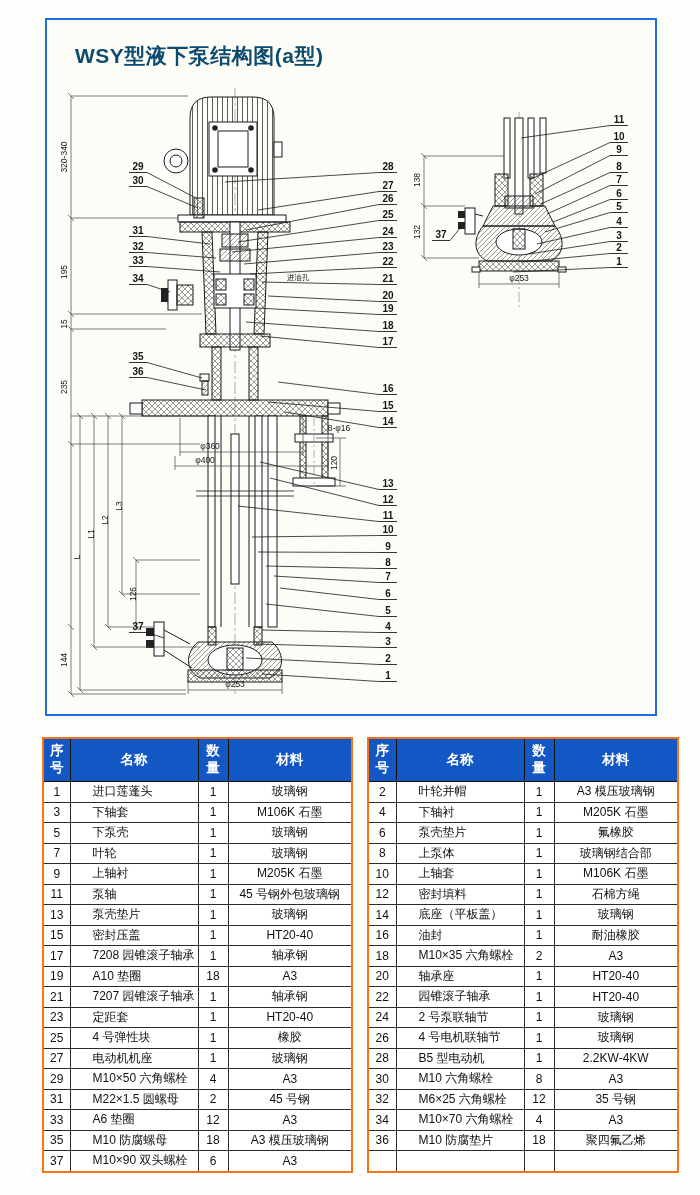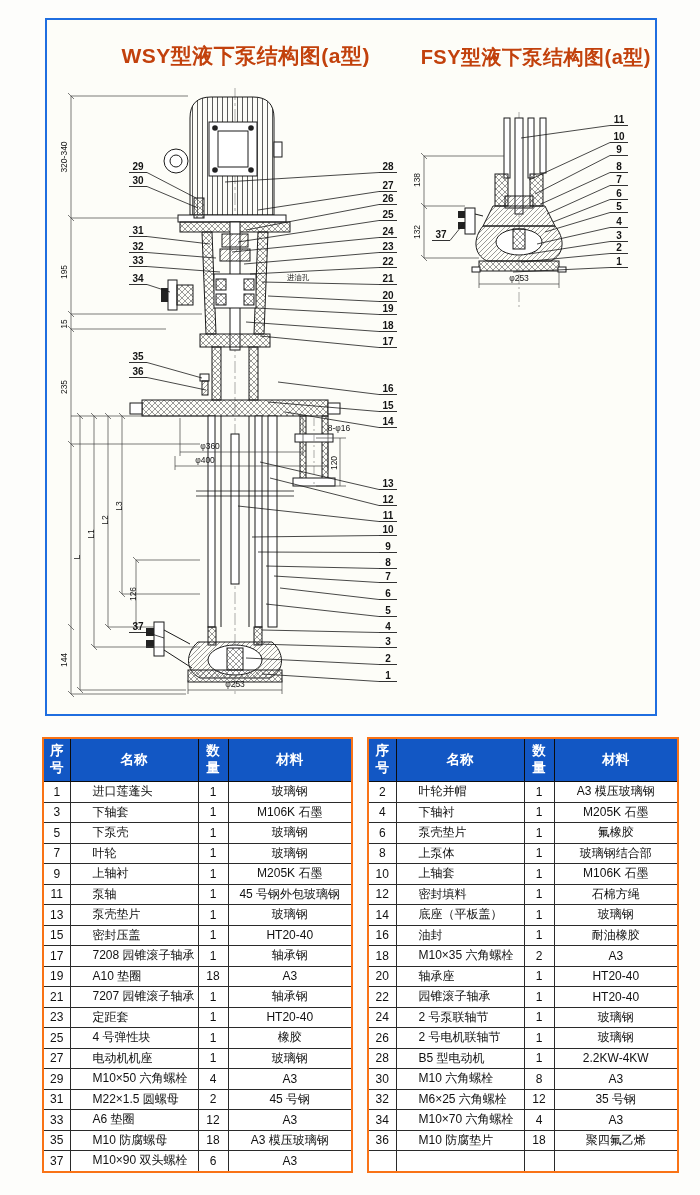--- a/index.html
+++ b/index.html
@@ -7,22 +7,22 @@
     width:700px;height:1195px;position:relative;
     background:#fdfdfb;
     font-family:"Liberation Sans","DejaVu Sans",sans-serif;
     color:#111;overflow:hidden;
   }
   .diagram-panel{
     position:absolute;left:45px;top:18px;width:608px;height:694px;
     border:2px solid #1f6ee0;background:#fdfdf8;
   }
   .dia-title{
-    position:absolute;font-weight:bold;font-size:21px;color:#c2410c;
-    text-align:right;letter-spacing:0.5px;white-space:nowrap;
+    position:absolute;font-weight:bold;font-size:21px;color:#0c4a6e;
+    text-align:left;letter-spacing:0.5px;white-space:nowrap;
   }
   .title-wsy{left:28px;top:22px;width:295px;}
   .title-fsy{left:342px;top:24px;width:262px;font-size:20px;}
   #wsy{position:absolute;left:3px;top:62px;width:350px;height:615px;}
   #fsy{position:absolute;left:362px;top:88px;width:250px;height:215px;}
   svg text{fill:#141414;}
   .co{font-size:10px;font-weight:bold;}
   .dim{font-size:8.5px;}
   .ann{font-size:7.5px;}
   .parts{
@@ -37,21 +37,20 @@
     border:1px solid #2a2a2a;font-size:12px;height:19.5px;padding:0 2px;
     text-align:center;white-space:nowrap;overflow:hidden;
   }
   .parts td.col-name{text-align:left;padding-left:22px;}
 </style>
 </head>
 <body>
 
 <div class="diagram-panel">
   <div class="dia-title title-wsy">WSY型液下泵结构图(a型)</div>
-  <div class="dia-title title-fsy">FSY型液下泵结构图(a型)</div>
 
   <svg id="wsy" viewBox="0 0 350 615">
     <defs>
       <pattern id="xh" width="6" height="6" patternUnits="userSpaceOnUse">
         <path d="M0,6 L6,0 M0,0 L6,6" stroke="#555" stroke-width="0.6"></path>
       </pattern>
       <pattern id="dh" width="5" height="5" patternUnits="userSpaceOnUse">
         <path d="M0,5 L5,0" stroke="#555" stroke-width="0.6"></path>
       </pattern>
       <pattern id="vl" width="5" height="5" patternUnits="userSpaceOnUse">
@@ -593,21 +592,21 @@
         <td class="col-mat">HT20-40</td>
       </tr>
       <tr>
         <td class="col-no">24</td>
         <td class="col-name">2 号泵联轴节</td>
         <td class="col-qty">1</td>
         <td class="col-mat">玻璃钢</td>
       </tr>
       <tr>
         <td class="col-no">26</td>
-        <td class="col-name">2 号电机联轴节</td>
+        <td class="col-name">4 号电机联轴节</td>
         <td class="col-qty">1</td>
         <td class="col-mat">玻璃钢</td>
       </tr>
       <tr>
         <td class="col-no">28</td>
         <td class="col-name">B5 型电动机</td>
         <td class="col-qty">1</td>
         <td class="col-mat">2.2KW-4KW</td>
       </tr>
       <tr>

